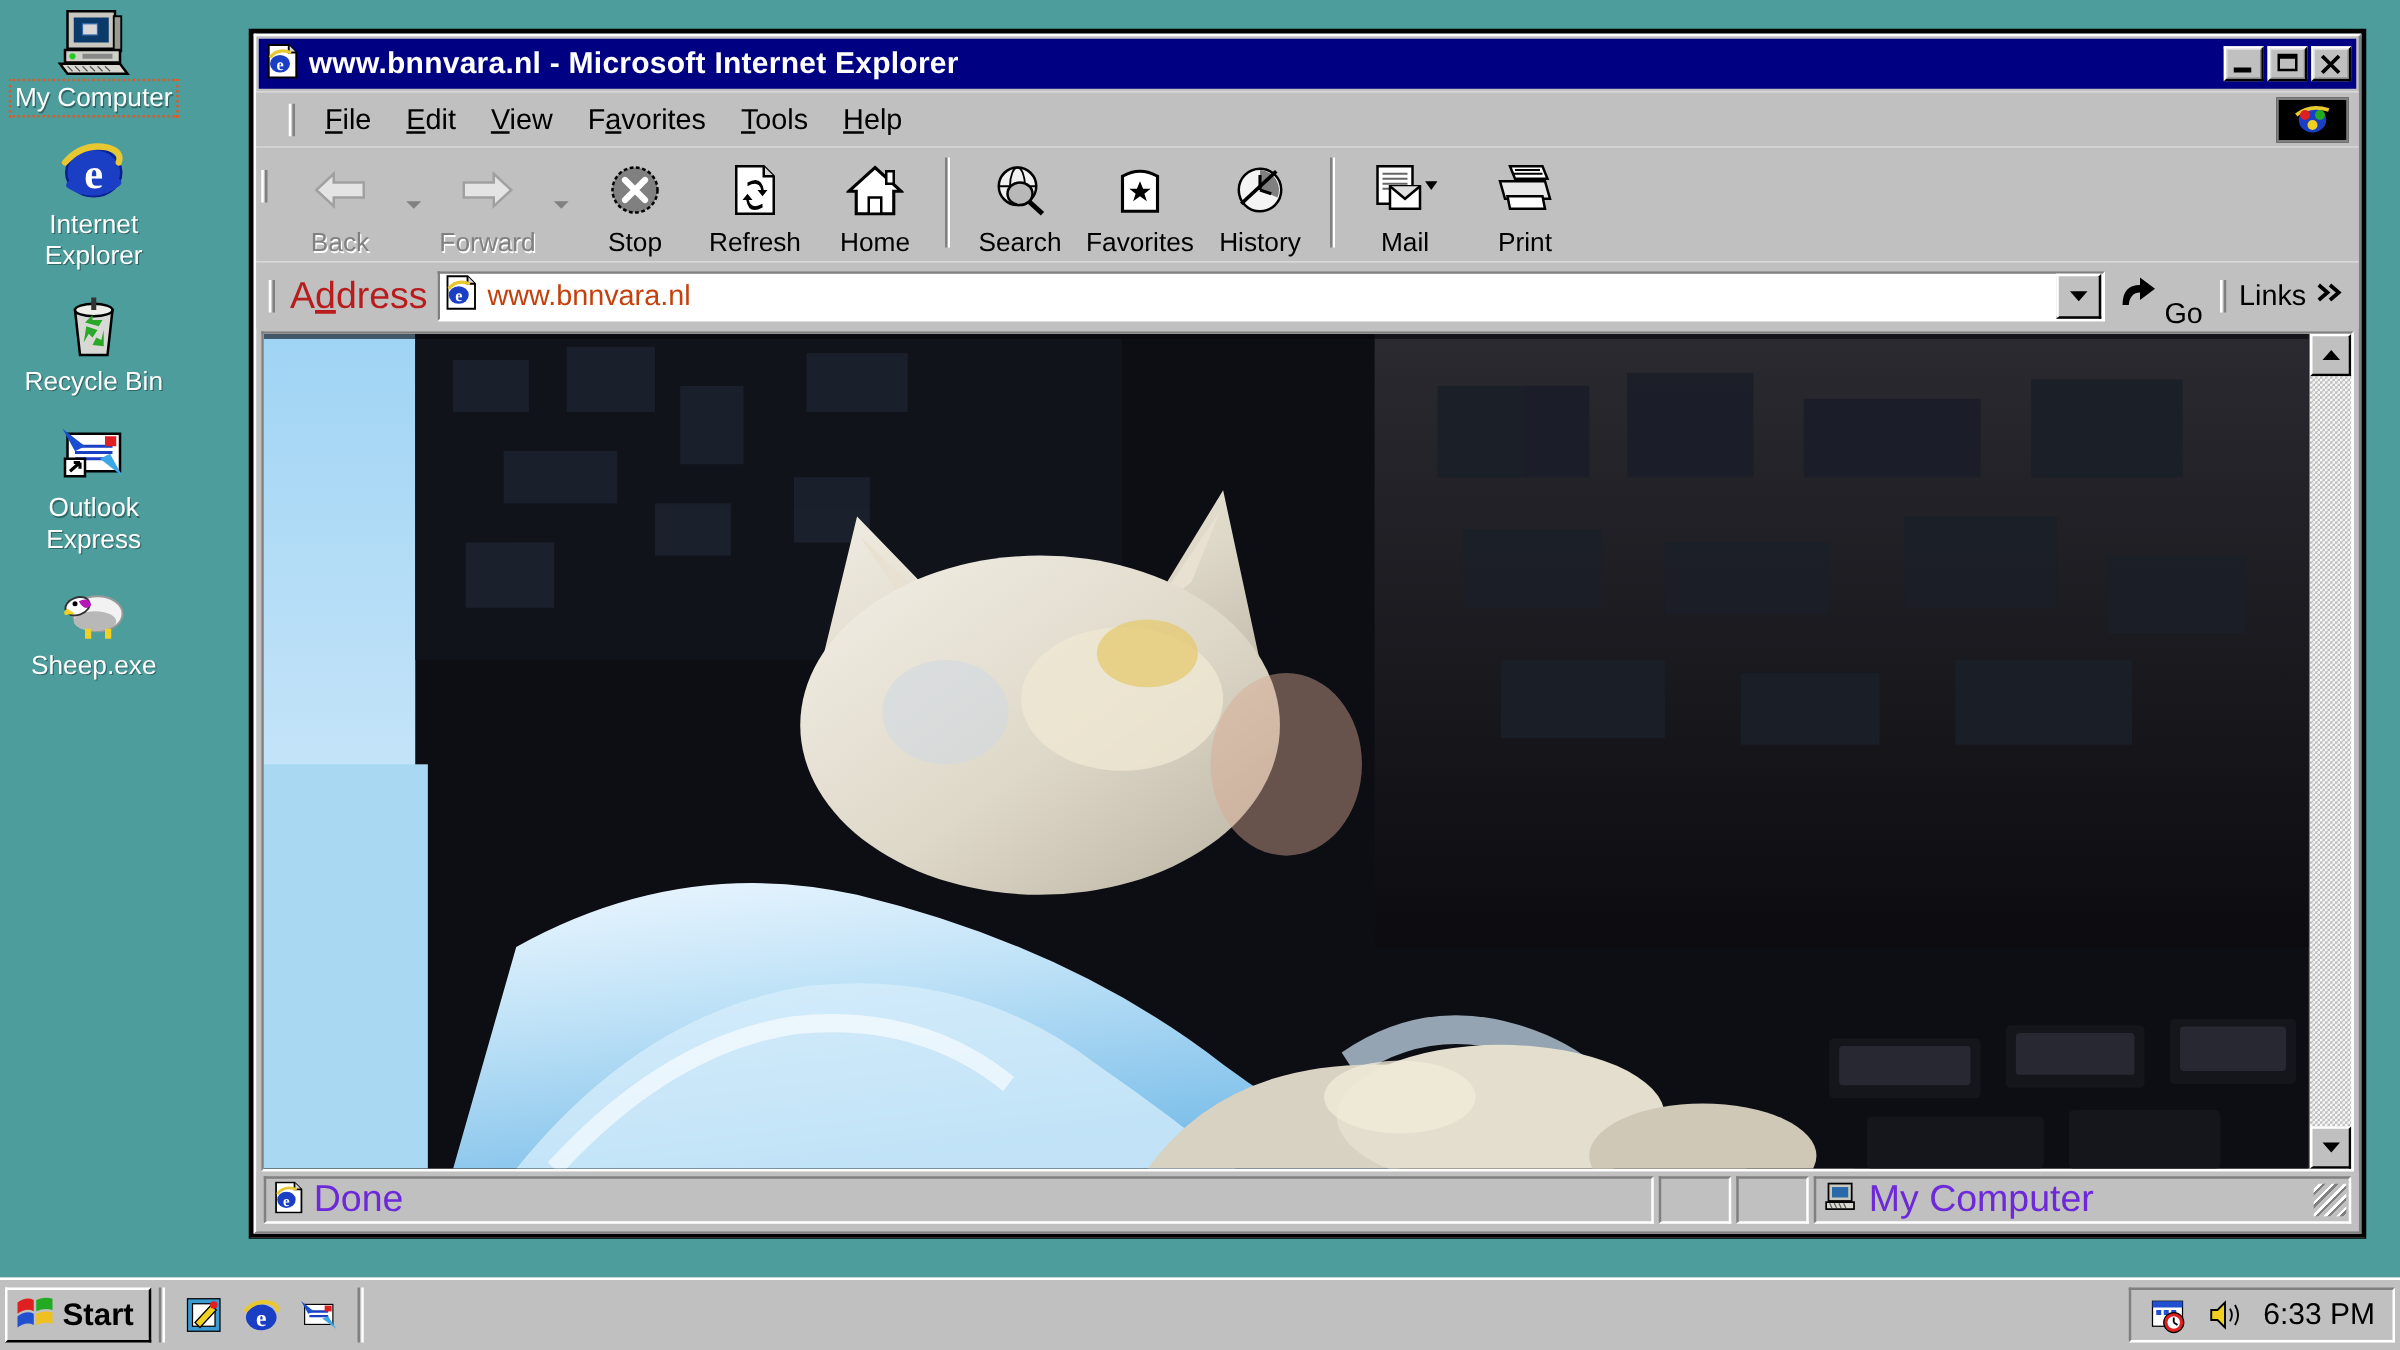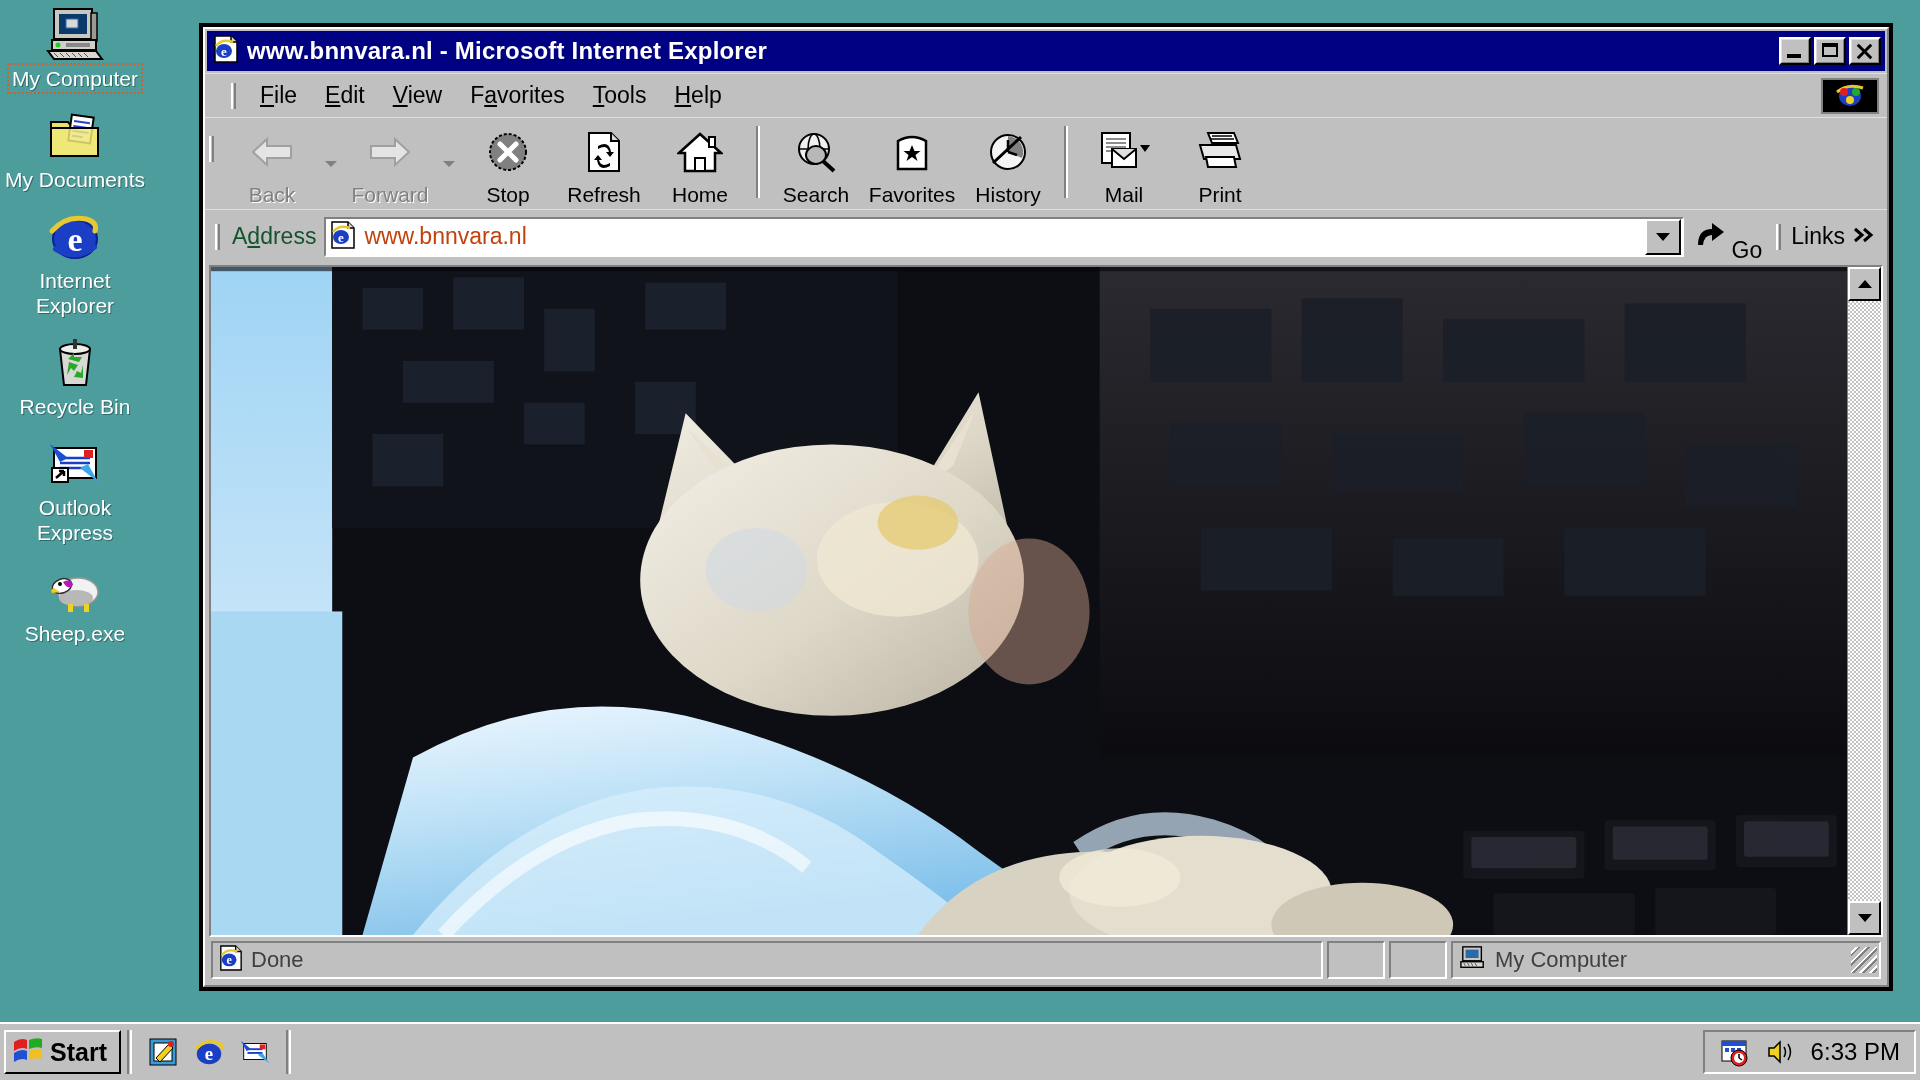--- a/index.html
+++ b/index.html
@@ -176,21 +176,21 @@
 
   
   .addrbar {
     height: 54px;
     display: flex; align-items: center;
     background: #c0c0c0;
     border-top: 1px solid #dfdfdf;
     padding: 0 6px;
     flex: 0 0 auto;
   }
-  .addr-label { font-size: 23px; color:#14532d; margin: 0 8px 0 2px; white-space:nowrap;}
+  .addr-label { font-size: 30px; color:#b91c1c; margin: 0 8px 0 2px; white-space:nowrap;}
   .addr-field {
     flex: 1 1 auto; height: 40px;
     background: #ffffff;
     border: 2px solid;
     border-color: #808080 #ffffff #ffffff #808080;
     display: flex; align-items: center;
     padding-left: 4px;
     position: relative;
   }
   .addr-text { font-size: 23px; color:#c2410c; margin-left: 8px; white-space: nowrap; }
@@ -266,21 +266,21 @@
     height: 38px;
     border: 2px solid;
     border-color: #808080 #ffffff #ffffff #808080;
     display: flex; align-items: center;
     padding-left: 6px;
     gap: 8px;
   }
   .st-main { flex: 1 1 auto; }
   .st-small { width: 58px; }
   .st-zone { width: 430px; }
-  .st-text { font-size: 22px; color: #404040; white-space: nowrap; }
+  .st-text { font-size: 30px; color: #6d28d9; white-space: nowrap; }
   .st-grip {
     width: 26px; height: 26px; margin-left: auto; margin-right: 2px;
     background:
       repeating-linear-gradient(135deg, transparent 0 3px, #ffffff 3px 5px, #808080 5px 7px);
   }
 
   
   #taskbar {
     position: absolute; left: 0; bottom: 0;
     width: 1920px; height: 58px;
@@ -343,36 +343,20 @@
             <line x1="20" y1="46" x2="24" y2="50"></line>
               <line x1="26" y1="46" x2="30" y2="50"></line>
             <line x1="32" y1="46" x2="36" y2="50"></line>
               <line x1="38" y1="46" x2="42" y2="50"></line>
           </g>
         </svg>
       </div>
       <span class="dlabel">My Computer</span>
     </div>
 
-    <div class="desk-icon">
-      <div class="glyph">
-        <svg width="58" height="56" viewBox="0 0 58 56">
-          <path d="M5 14 L22 14 L27 20 L52 20 L52 48 L5 48 Z" fill="#e8e06a" stroke="#000" stroke-width="2"></path>
-          <rect x="24" y="8" width="22" height="26" fill="#ffffff" stroke="#000" stroke-width="2" transform="rotate(8 35 21)"></rect>
-          <g stroke="#2a40c0" stroke-width="2" transform="rotate(8 35 21)">
-            <line x1="27" y1="14" x2="43" y2="14"></line>
-              <line x1="27" y1="19" x2="43" y2="19"></line>
-            <line x1="27" y1="24" x2="43" y2="24"></line>
-              <line x1="27" y1="29" x2="38" y2="29"></line>
-          </g>
-          <path d="M5 20 L27 20 L52 20 L52 48 L5 48 Z" fill="#f0e87a" fill-opacity="0.85" stroke="#000" stroke-width="2"></path>
-        </svg>
-      </div>
-      <span class="dlabel">My Documents</span>
-    </div>
 
     <div class="desk-icon">
       <div class="glyph">
         <svg width="58" height="56" viewBox="0 0 58 56">
           <ellipse cx="29" cy="30" rx="22" ry="19" fill="#1a3fc4"></ellipse>
           <ellipse cx="29" cy="30" rx="22" ry="19" fill="none" stroke="#0a2090" stroke-width="2"></ellipse>
           <path d="M6 22 Q20 6 40 10 Q52 13 49 22" fill="none" stroke="#e8c830" stroke-width="5" stroke-linecap="round"></path>
           <path d="M10 40 Q30 52 48 38" fill="none" stroke="#1a3fc4" stroke-width="6" stroke-linecap="round"></path>
           <text x="29" y="42" font-family="'Liberation Serif',serif" font-size="34" font-weight="bold" fill="#ffffff" text-anchor="middle">e</text>
         </svg>

